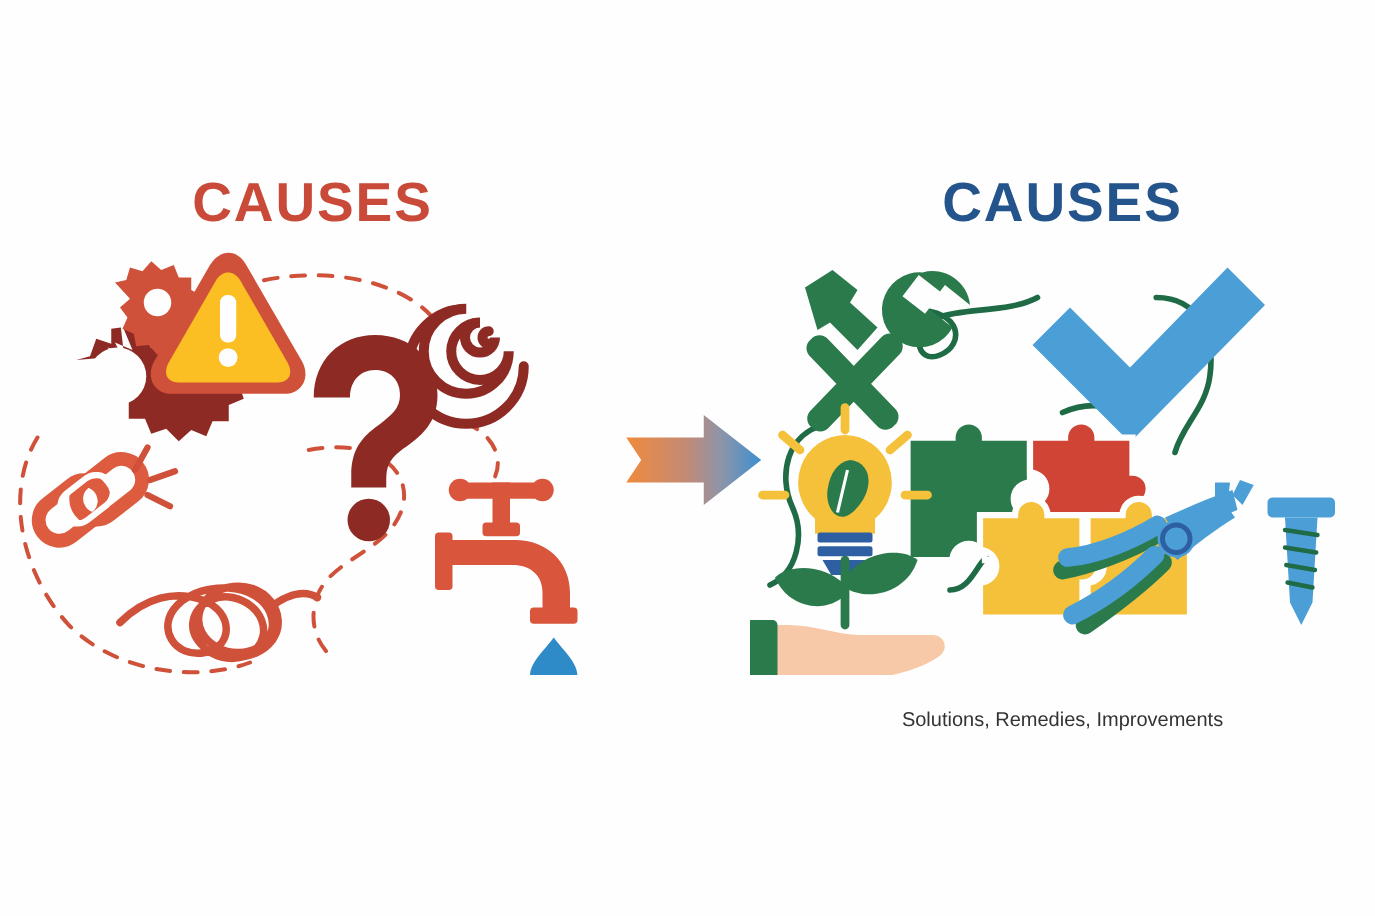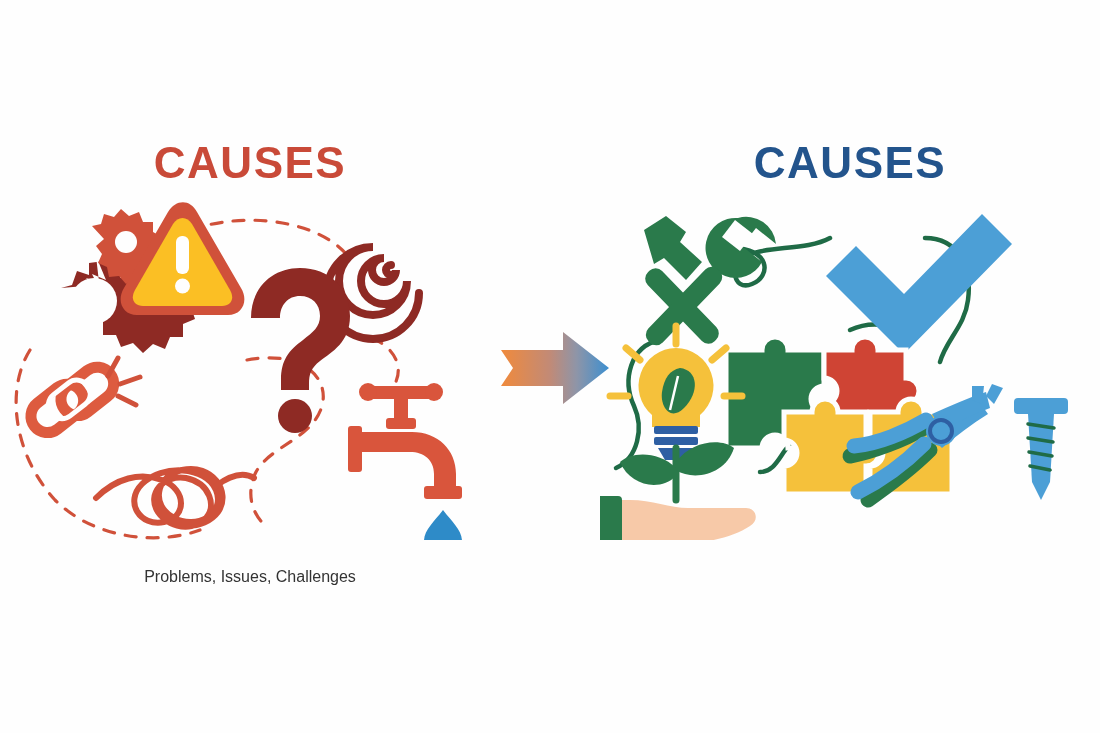--- a/index.html
+++ b/index.html
@@ -194,21 +194,20 @@
           <path d="M 443 310
                    C 452 322 462 330 462 341
                    C 462 352 453 360 443 360
                    C 432 360 424 352 424 341
                    C 424 330 434 322 443 310 Z" fill="#2E8BC8"></path>
         </g>
 
       </svg>
     </div>
 
-    <div class="panel-caption">Problems, Issues, Challenges</div>
   </div>
 
   <div id="arrow-wrap">
     <svg width="120" height="80" viewBox="0 0 120 80" xmlns="http://www.w3.org/2000/svg">
       <defs>
         <linearGradient id="arrowGrad" x1="0" y1="0" x2="1" y2="0">
           <stop offset="0%" stop-color="#F08A3C"></stop>
           <stop offset="45%" stop-color="#C28A76"></stop>
           <stop offset="70%" stop-color="#8E95A8"></stop>
           <stop offset="100%" stop-color="#3C8FD0"></stop>
@@ -344,15 +343,16 @@
             <line x1="428" y1="224" x2="454" y2="228"></line>
             <line x1="428" y1="238" x2="453" y2="242"></line>
             <line x1="429" y1="252" x2="452" y2="256"></line>
             <line x1="430" y1="266" x2="450" y2="270"></line>
           </g>
         </g>
 
       </svg>
     </div>
 
+    <div class="panel-caption">Solutions, Remedies, Improvements</div>
   </div>
 
 </div>
 
 </body></html>

